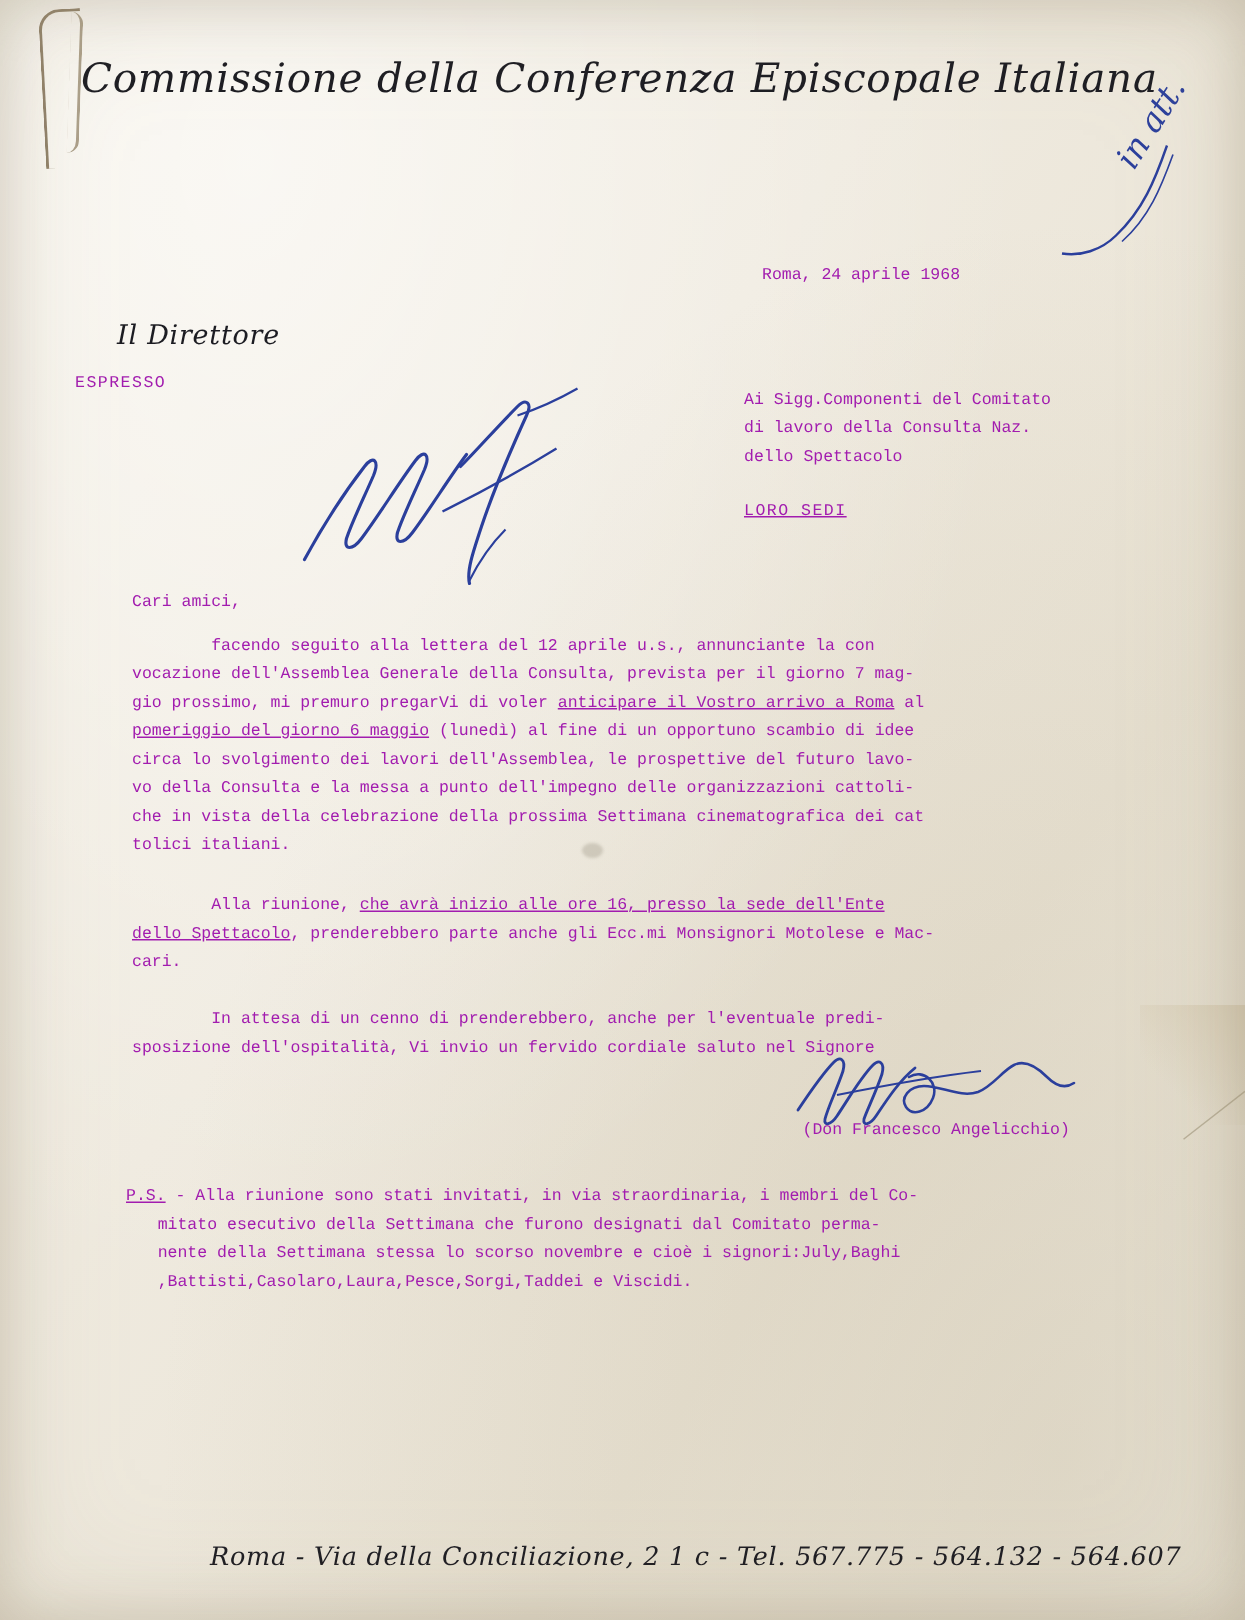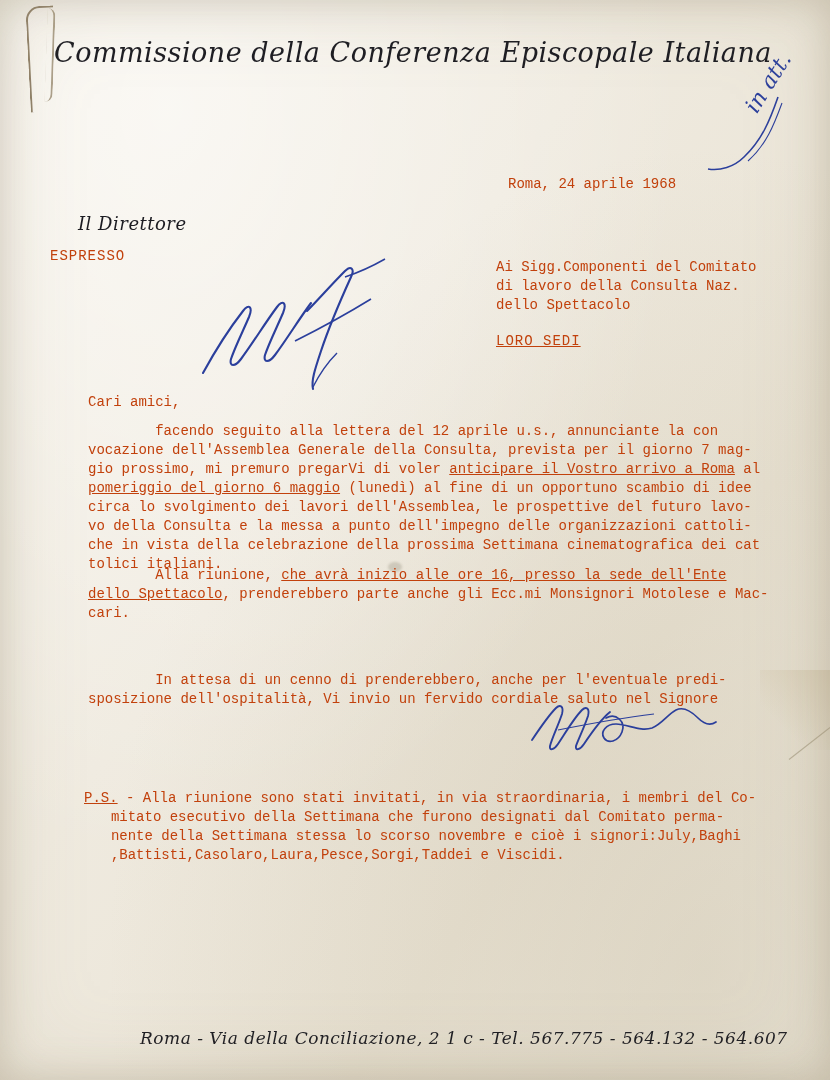--- a/index.html
+++ b/index.html
@@ -123,22 +123,22 @@
     height: 94px;
     border-right: 2px solid #7a6746;
     border-radius: 0 10px 10px 0;
     opacity: 0.6;
     transform: rotate(2deg);
   }
 
   
   .tw {
     font-family: "Liberation Mono", monospace;
-    color: #c2410c;
-    font-size: 14px;
+    color: #a21caf;
+    font-size: 11px;
     line-height: 19px;
     white-space: pre;
   }
   .date {
     position: absolute;
     top: 175px;
     left: 508px;
   }
   .espresso {
     position: absolute;
@@ -163,21 +163,21 @@
     position: absolute;
     top: 393px;
     left: 88px;
   }
   .body-block {
     position: absolute;
     left: 88px;
     width: 700px;
   }
   .b1 { top: 422px; }
-  .b2 { top: 566px; }
+  .b2 { top: 595px; }
   .b3 { top: 671px; }
   .signature-name {
     position: absolute;
     top: 745px;
     left: 535px;
   }
   .ps-block {
     position: absolute;
     top: 789px;
     left: 84px;
@@ -288,20 +288,21 @@
 
   <div class="tw body-block b3"><span>        In attesa di un cenno di prenderebbero, anche per l'eventuale predi-</span>
 <span>sposizione dell'ospitalità, Vi invio un fervido cordiale saluto nel Signore</span></div>
 
   <svg class="ink-sign-bottom" viewBox="0 0 190 55">
     <path d="M4 40 C12 28, 20 16, 28 8 C32 4, 36 6, 34 14 C30 26, 24 38, 22 46 C21 51, 26 50, 30 44 C38 32, 46 18, 54 10 C58 6, 62 8, 60 16 C56 28, 50 40, 48 46 C47 51, 52 50, 56 44 C64 32, 72 20, 82 12" fill="none" stroke="#2b3f9c" stroke-width="1.9" stroke-linecap="round"></path>
     <path d="M78 18 C88 12, 98 22, 94 32 C90 42, 80 44, 76 38 C72 32, 78 24, 88 24 C100 24, 112 32, 124 28 C134 24, 140 14, 148 10 C156 6, 164 12, 170 18 C176 24, 182 26, 188 22" fill="none" stroke="#2b3f9c" stroke-width="1.7" stroke-linecap="round"></path>
     <path d="M30 30 C60 24, 92 18, 126 14" fill="none" stroke="#2b3f9c" stroke-width="1.2"></path>
   </svg>
 
+  <div class="tw signature-name">(Don Francesco Angelicchio)</div>
 
   <div class="tw ps-block"><u class="ps-label">P.S.</u><span> - Alla riunione sono stati invitati, in via straordinaria, i membri del Co-</span>
 <span style="padding-left:3.2ch">mitato esecutivo della Settimana che furono designati dal Comitato perma-</span>
 <span style="padding-left:3.2ch">nente della Settimana stessa lo scorso novembre e cioè i signori:July,Baghi</span>
 <span style="padding-left:3.2ch">,Battisti,Casolaro,Laura,Pesce,Sorgi,Taddei e Viscidi.</span></div>
 
   <div class="script footer-script">Roma - Via della Conciliazione, 2 1 c - Tel. 567.775 - 564.132 - 564.607</div>
 
   <div class="corner-fold"></div>
   <div class="corner-fold2"></div>

